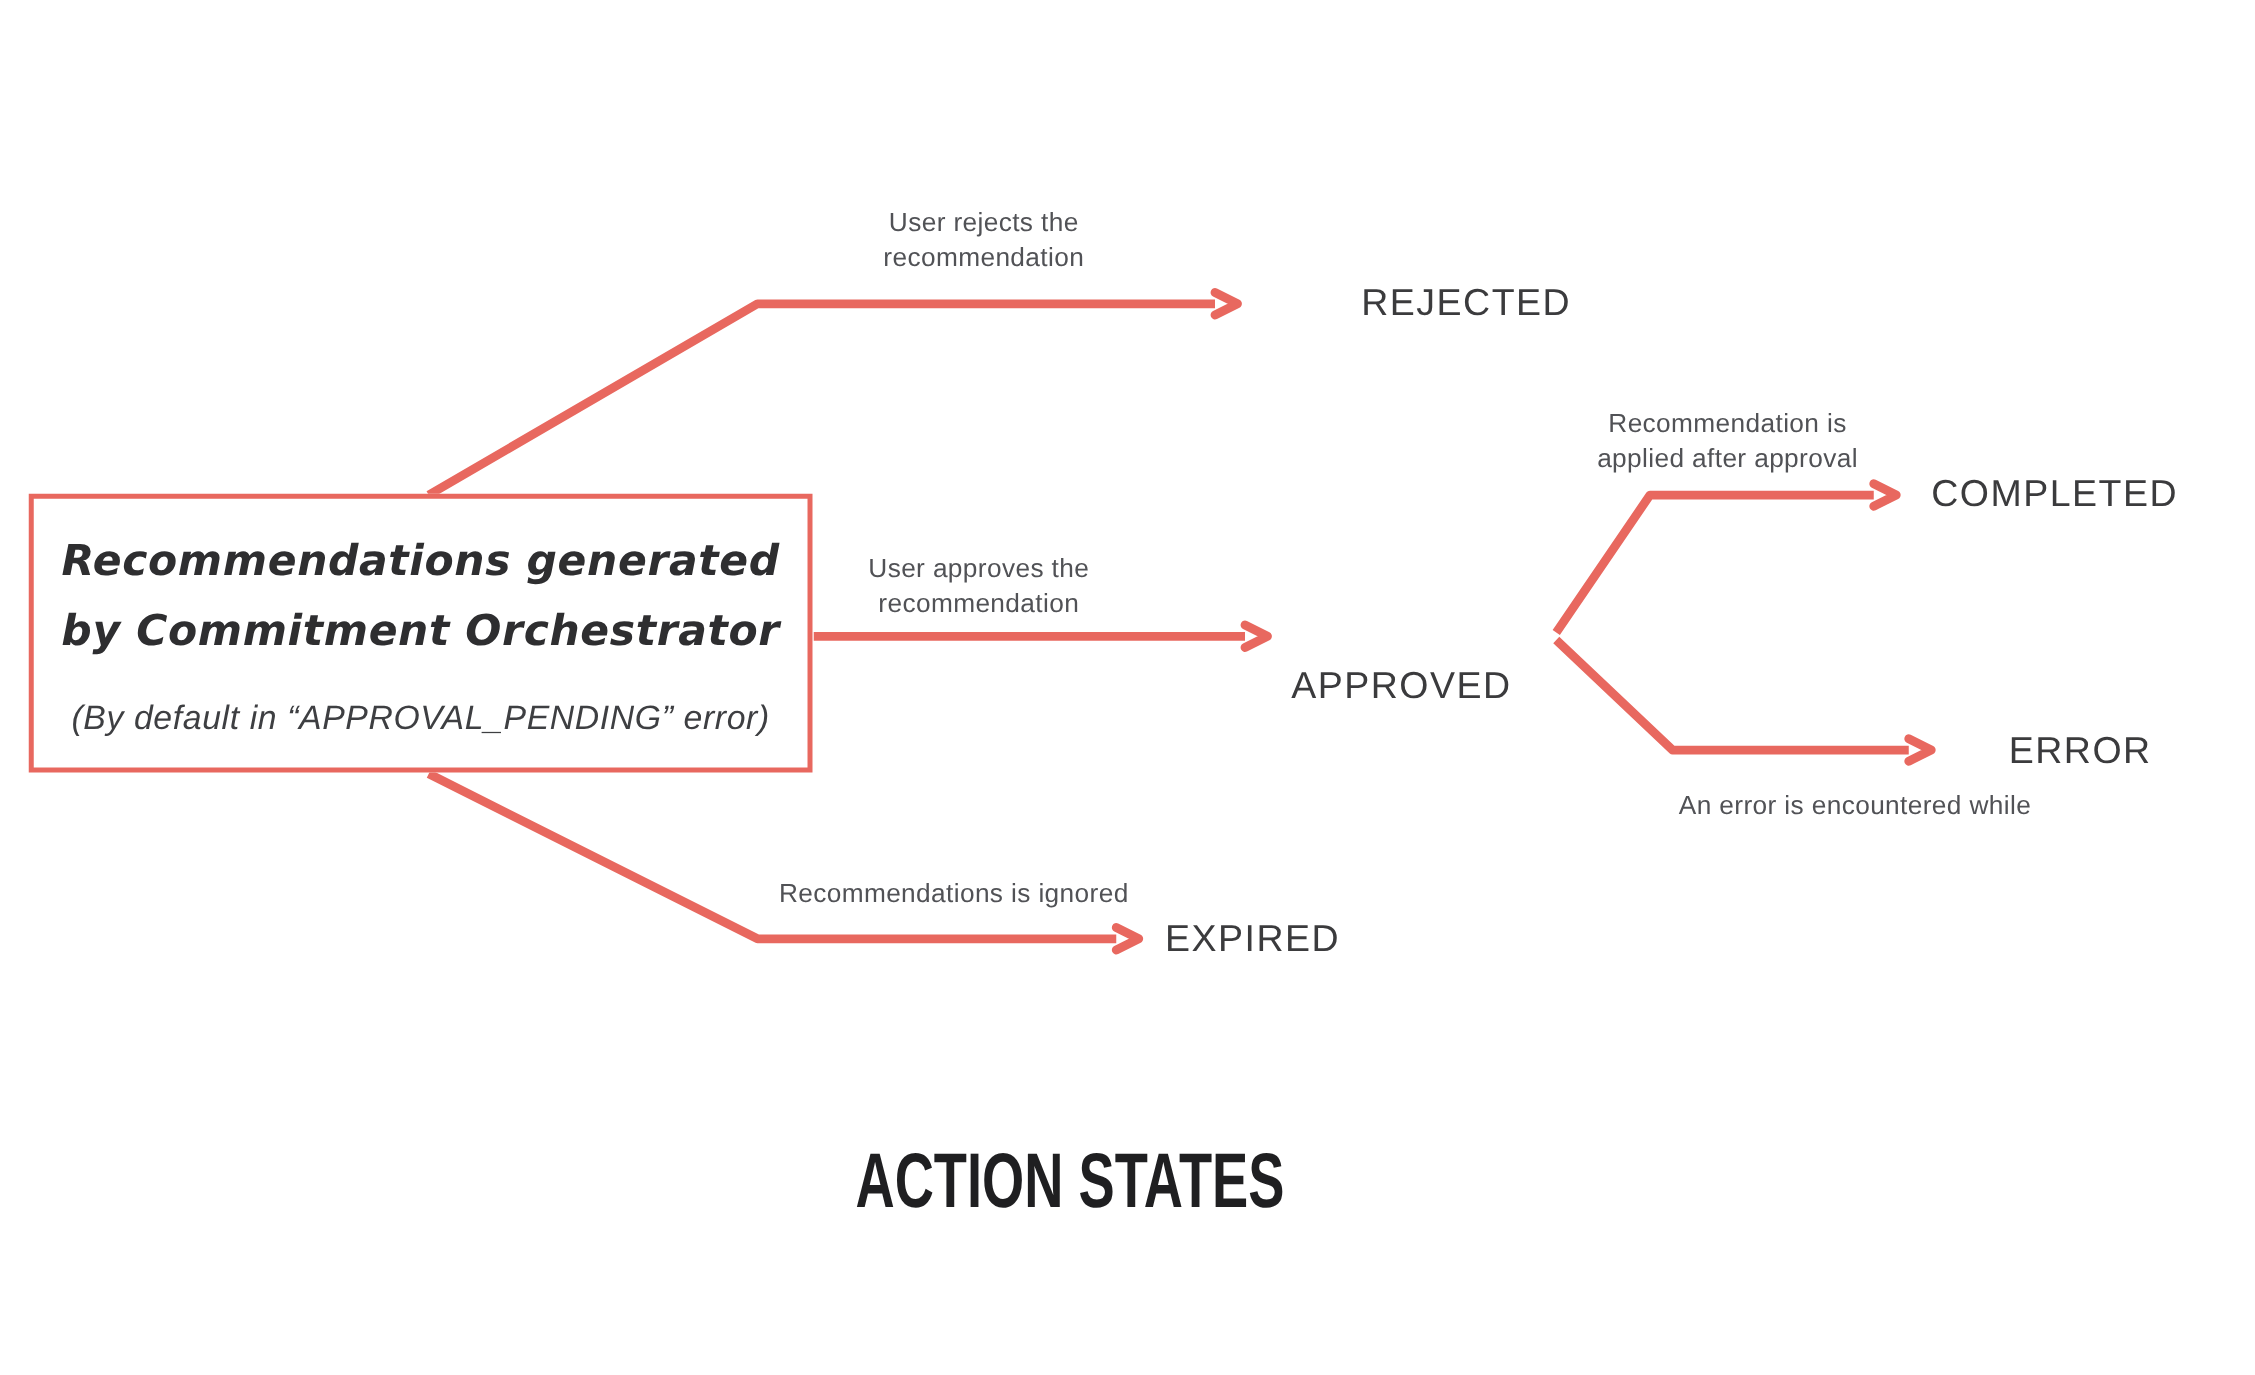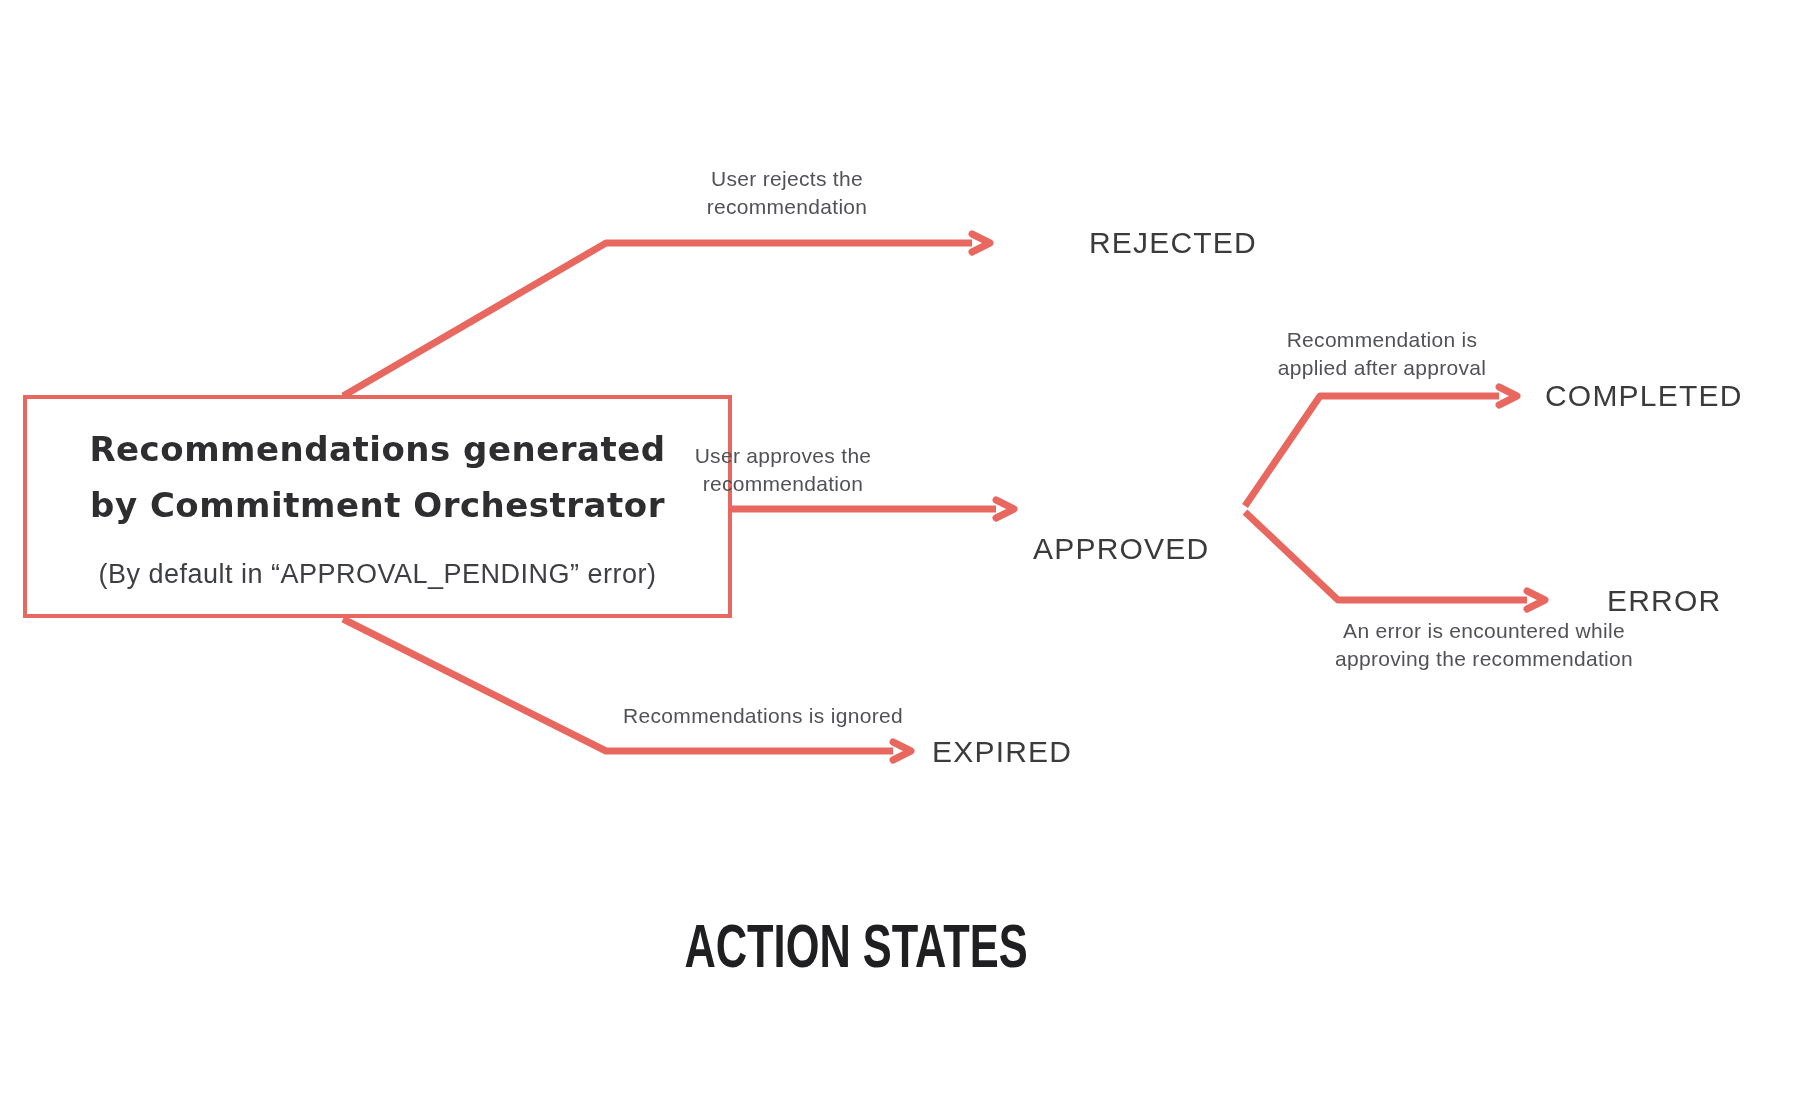--- a/index.html
+++ b/index.html
@@ -29,28 +29,29 @@
   .arrowhead-path{
     fill:none;
     stroke:var(--accent);
     stroke-width:7;
     stroke-linecap:round;
     stroke-linejoin:round;
   }
   .source-box{
     position:absolute;
     left:23px;top:395px;
-    width:709px;height:223px;
+    width:627px;height:223px;
     box-sizing:border-box;
     border:4px solid var(--accent);
     background:var(--bg);
     display:flex;flex-direction:column;
     align-items:center;justify-content:flex-start;
     padding-top:22px;
     text-align:center;
+    font-style:italic;
   }
   .box-title{
     font-family:"DejaVu Sans", sans-serif;
     font-weight:700;
     font-size:34px;
     line-height:56px;
     color:var(--box-title-text);
     letter-spacing:0.5px;
     white-space:nowrap;
   }
@@ -134,21 +135,20 @@
     <span>recommendation</span>
   </div>
 
   <div class="edge-label" style="left:1382px;top:354px;">
     <span>Recommendation is</span>
     <span>applied after approval</span>
   </div>
 
   <div class="edge-label" style="left:1484px;top:645px;">
     <span>An error is encountered while</span>
-    <span>approving the recommendation</span>
   </div>
 
   <div class="edge-label" style="left:763px;top:716px;">
     <span>Recommendations is ignored</span>
   </div>
 
   <div class="main-title">ACTION STATES</div>
 
 </div>
 

